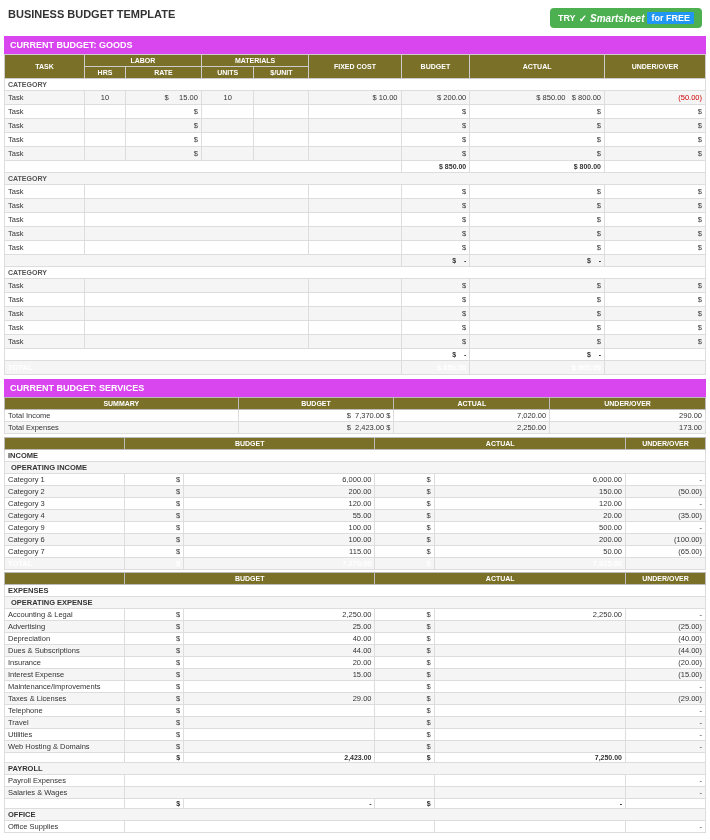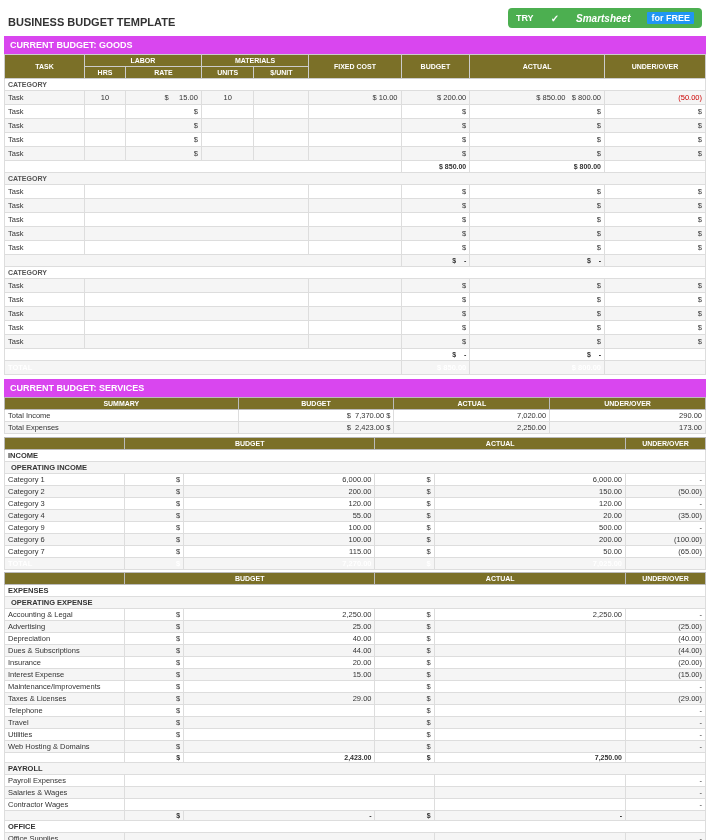--- a/index.html
+++ b/index.html
@@ -1,22 +1,22 @@
 <!DOCTYPE html>
 <html><head>
   <meta charset="utf-8">
   <style>
     * { margin: 0; padding: 0; box-sizing: border-box; }
     body { font-family: Arial, sans-serif; font-size: 8px; background: #fff; width: 710px; }
     
     .page { width: 710px; background: #fff; padding: 4px; }
     
-    .title-bar { display: flex; justify-content: space-between; align-items: flex-end; padding: 4px 4px; }
+    .title-bar { display: flex; justify-content: space-between; align-items: flex-start; padding: 4px 4px; }
     .title-text { font-size: 11px; font-weight: bold; color: #333; }
-    .smartsheet-btn { background: #4CAF50; color: white; padding: 4px 8px; border-radius: 4px; font-size: 10px; font-weight: bold; display: flex; align-items: center; gap: 17px; }
+    .smartsheet-btn { background: #4CAF50; color: white; padding: 4px 8px; border-radius: 4px; font-size: 10px; font-weight: bold; display: flex; align-items: center; gap: 3px; }
     .free-badge { background: #2196F3; color: white; padding: 1px 4px; border-radius: 1px; font-size: 9px; }
 
     .section-header { background: #d946ef; color: white; font-size: 9px; font-weight: bold; padding: 4px 6px; margin-top: 4px; }
 
     table { width: 100%; border-collapse: collapse; font-size: 7.5px; }
     th { background: #7B7028; color: white; text-align: center; padding: 2px 3px; font-size: 7px; font-weight: bold; border: 1px solid #ccc; }
     td { border: 1px solid #ddd; padding: 2px 3px; color: #333; }
     tr:nth-child(even) td { background: #f5f5f5; }
     tr:nth-child(odd) td { background: #fff; }
 
@@ -493,26 +493,20 @@
         <td colspan="3"></td>
         <td></td>
         <td class="right">-</td>
       </tr>
       <tr>
         <td>Salaries &amp; Wages</td>
         <td colspan="3"></td>
         <td></td>
         <td class="right">-</td>
       </tr>
-      <tr>
-        <td>Contractor Wages</td>
-        <td colspan="3"></td>
-        <td></td>
-        <td class="right">-</td>
-      </tr>
       <tr class="subtotal-row">
         <td></td>
         <td class="right">$</td>
         <td class="right">-</td>
         <td class="right">$</td>
         <td class="right">-</td>
         <td></td>
       </tr>
 
       <tr class="section-lbl">

